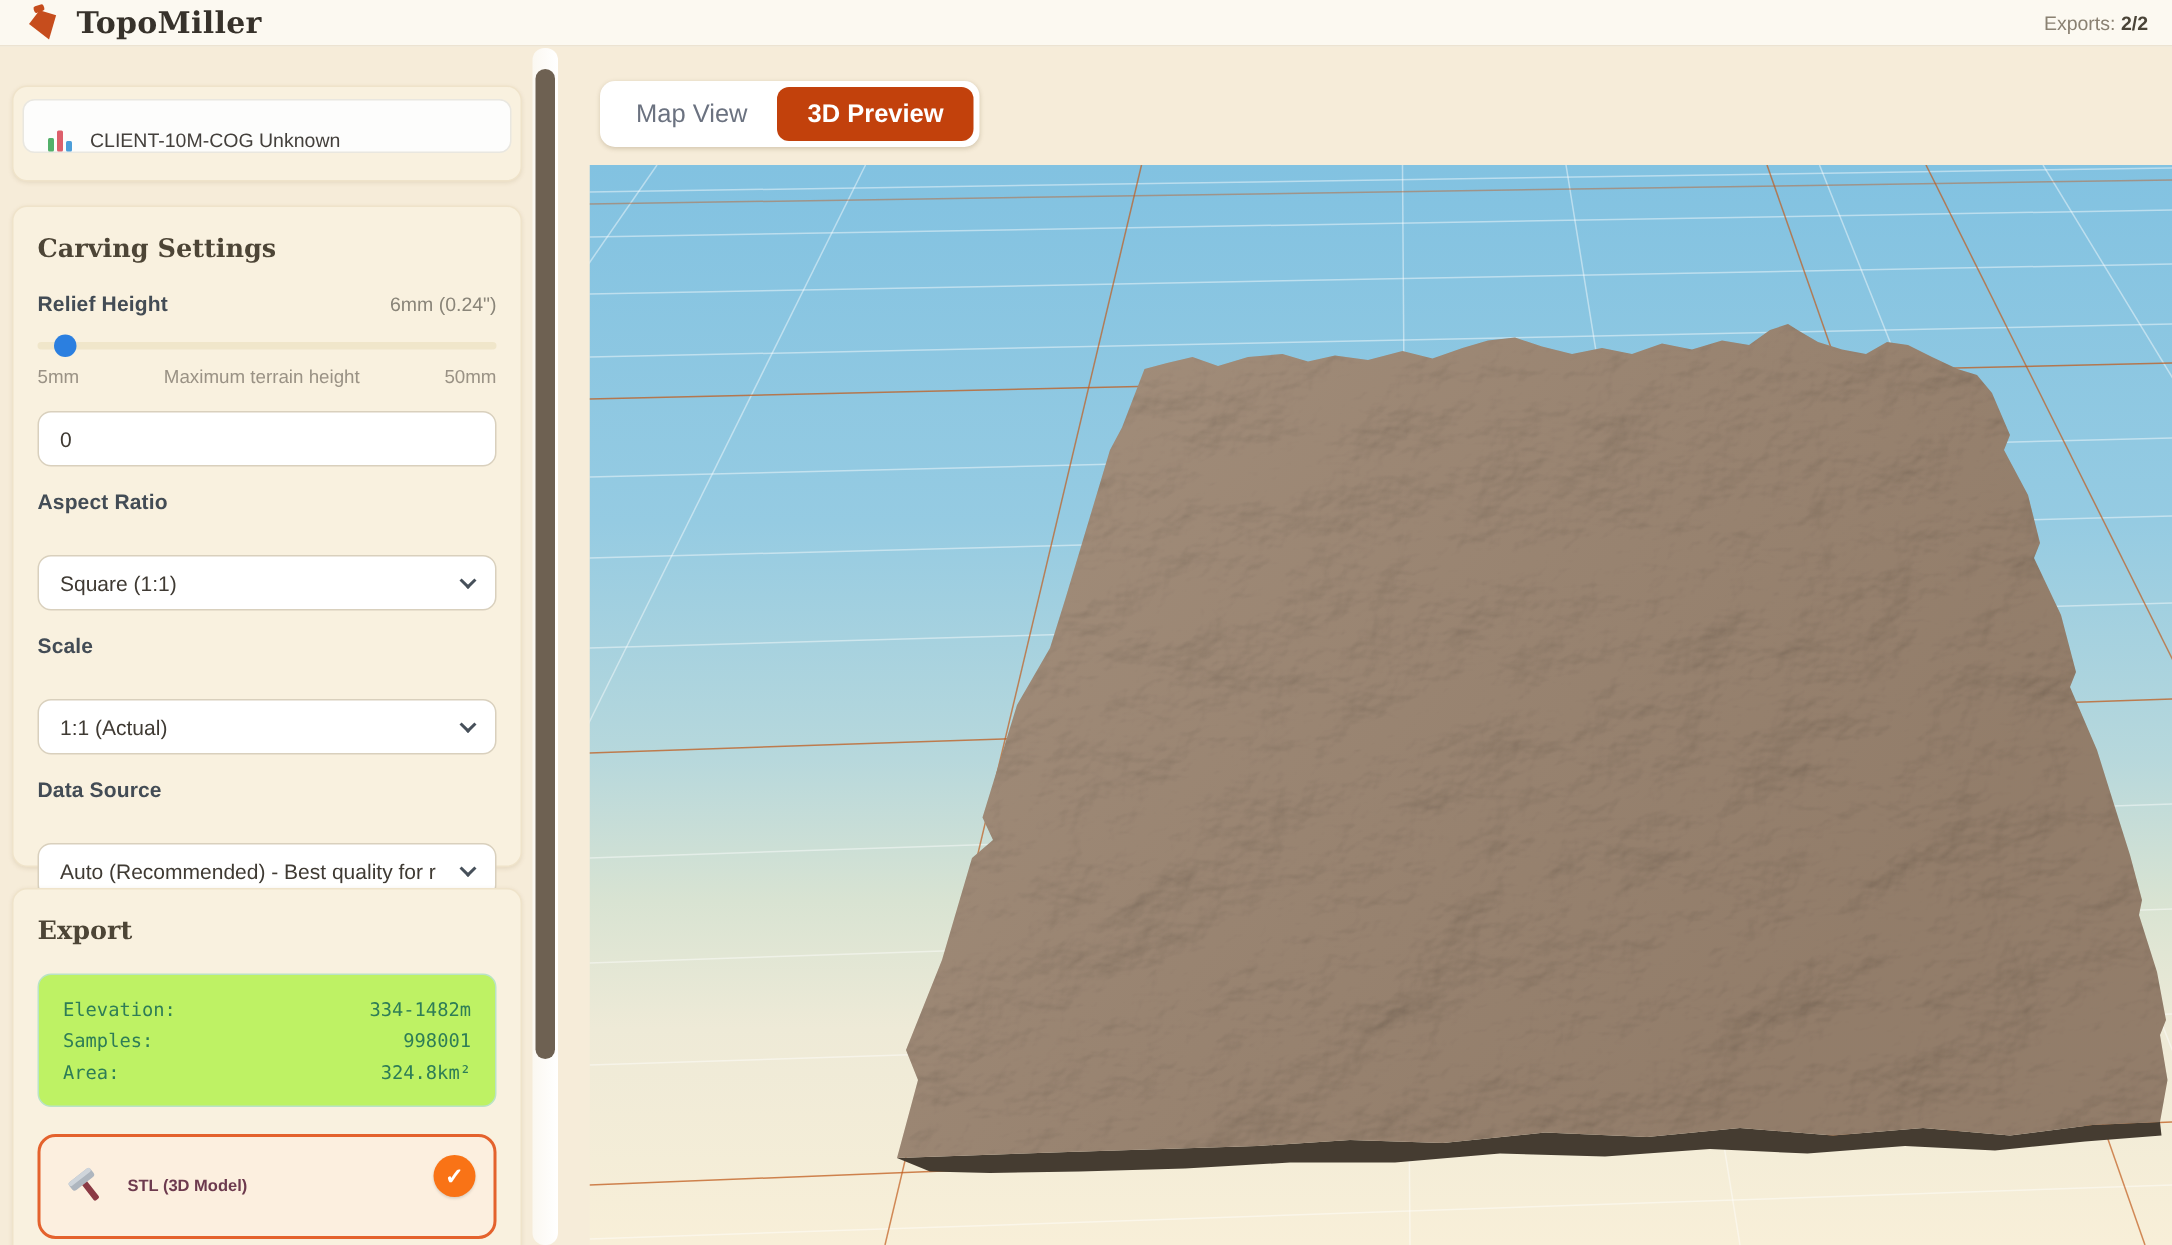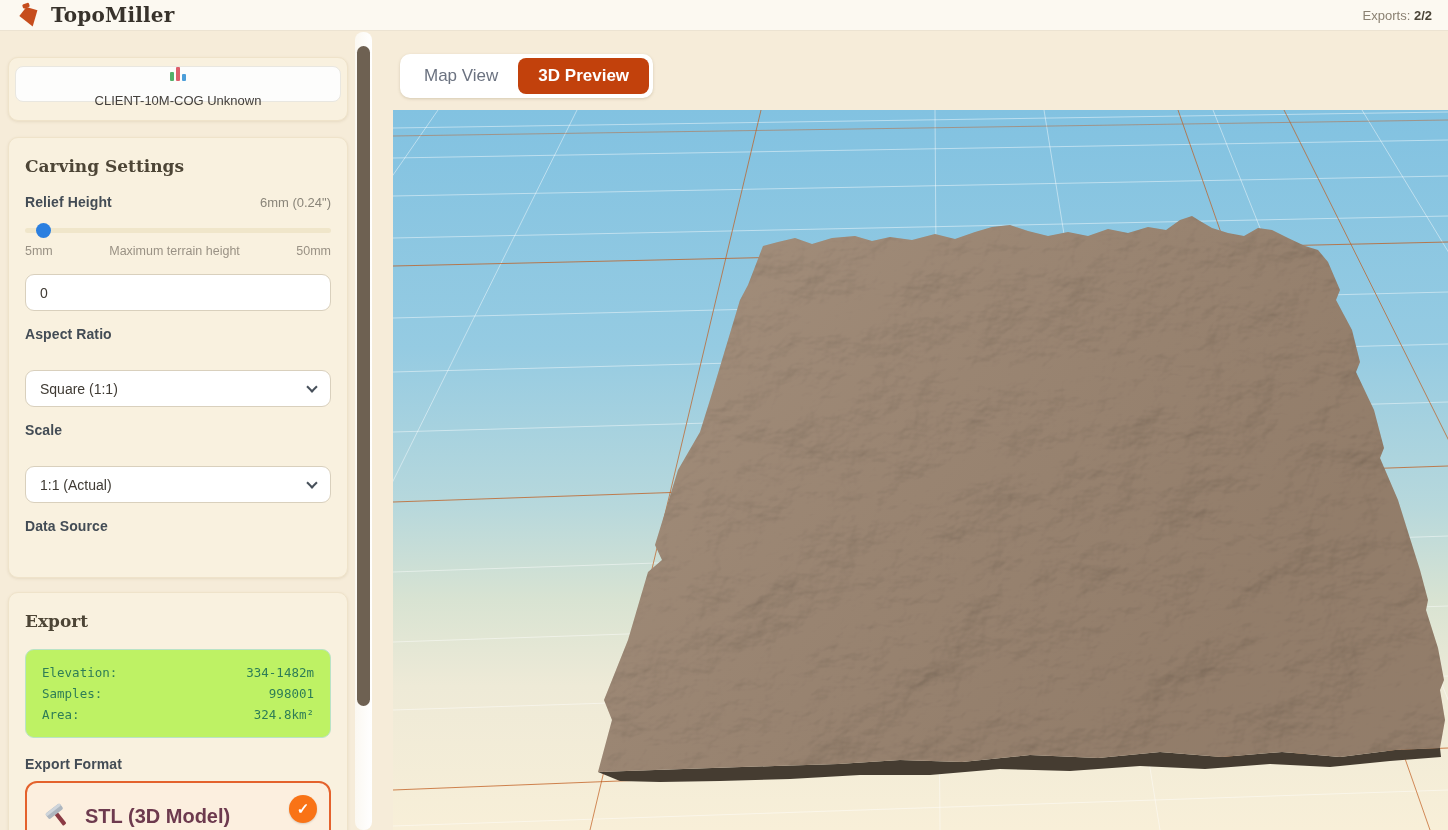--- a/index.html
+++ b/index.html
@@ -13,21 +13,21 @@
   .brand { display:flex; align-items:center; gap:9px; }
   .brand-title { font-family:"DejaVu Serif", serif; font-weight:bold; font-size:20px; color:#37322b; letter-spacing:.2px; }
   .exports { font-size:13px; color:#8a8172; }
   .exports b { color:#4a4438; }
 
   
   .card { position:absolute; left:8px; width:340px; background:#f9f1df;
     border:1px solid #efe3ca; border-radius:10px; box-shadow:0 1px 3px rgba(150,125,80,.16); }
   .card-file { top:57px; height:64px; padding:8px 6px; }
   .file-inner { height:36px; background:#fdfdfc; border:1px solid #e9e7e0; border-radius:8px;
-    display:flex; align-items:center; gap:12px; padding:0 16px;flex-direction:column; }
+    display:flex; align-items:flex-end; gap:12px; padding:0 16px; }
   .file-label { font-size:13px; color:#44403c; }
   .bar-icon { display:flex; align-items:flex-end; gap:2px; height:15px; }
   .bar-icon i { display:block; width:4px; border-radius:1px; }
   .bar-icon .b1 { height:9px;  background:#53b06a; }
   .bar-icon .b2 { height:14px; background:#dd5f6b; }
   .bar-icon .b3 { height:7px;  background:#4c9ed9; }
 
   .card-carving { top:137px; height:441px; padding:18px 16px; }
   .card-export  { top:592px; height:300px; padding:18px 16px; }
 
@@ -49,21 +49,21 @@
   .select .val { overflow:hidden; white-space:nowrap; flex:1; }
   .chev { flex:0 0 auto; width:8px; height:8px; margin-left:8px; margin-top:-4px;
     border-right:2px solid #47505a; border-bottom:2px solid #47505a; transform:rotate(45deg); }
 
   .stats-box { background:#bef264; border:1px solid #b9e3c6; border-radius:9px; padding:12px 16px; margin-bottom:18px; }
   .stats-row { display:flex; justify-content:space-between; font-family:"DejaVu Sans Mono", monospace;
     font-size:12.5px; color:#2e7d56; line-height:21px; }
 
   .format-card { position:relative; margin-top:9px; height:70px; background:#fcefdf;
     border:2px solid #e4622d; border-radius:12px; display:flex; align-items:center; gap:14px; padding:0 18px; cursor:pointer; }
-  .format-label { font-size:20px; font-weight:bold; color:#6d3a4e; }
+  .format-label { font-size:11px; font-weight:bold; color:#6d3a4e; }
   .check-badge { position:absolute; right:12px; top:12px; width:28px; height:28px; border-radius:50%;
     background:#f97316; color:#fff; display:flex; align-items:center; justify-content:center;
     font-size:15px; font-weight:bold; box-shadow:0 1px 2px rgba(0,0,0,.15); }
 
   
   .sb-track { position:absolute; left:355px; top:32px; width:17px; height:798px;
     background:linear-gradient(to right,#fbf8f1,#ffffff); border-radius:8px; }
   .sb-thumb { position:absolute; left:2px; top:14px; width:13px; height:660px; background:#6e6152; border-radius:7px; }
 
   
@@ -130,41 +130,44 @@
     <span class="chev"></span>
   </div>
 
   <div class="field-label">Scale</div>
   <div class="select">
     <span class="val">1:1 (Actual)</span>
     <span class="chev"></span>
   </div>
 
   <div class="field-label">Data Source</div>
+  <div class="select">
+    <span class="val">Auto (Recommended) - Best quality for r</span>
+    <span class="chev"></span>
+  </div>
 </div>
 
 <div class="card card-export">
   <div class="section-title">Export</div>
 
   <div class="stats-box">
     <div class="stats-row">
       <span>Elevation:</span>
       <span>334-1482m</span>
     </div>
     <div class="stats-row">
       <span>Samples:</span>
       <span>998001</span>
     </div>
     <div class="stats-row">
       <span>Area:</span>
       <span>324.8km²</span>
     </div>
   </div>
 
-  <div class="field-label">Export Format</div>
   <div class="format-card">
     <svg width="26" height="26" viewBox="0 0 26 26">
       <g transform="rotate(-38 13 13)">
         <rect x="11" y="9" width="4.2" height="15" rx="1.2" fill="#8b3a44"></rect>
         <rect x="4" y="3.5" width="18" height="7" rx="2" fill="#aeb6bf"></rect>
         <rect x="4" y="3.5" width="18" height="3" rx="1.5" fill="#cfd5db"></rect>
       </g>
     </svg>
     <span class="format-label">STL (3D Model)</span>
     <span class="check-badge">✓</span>

